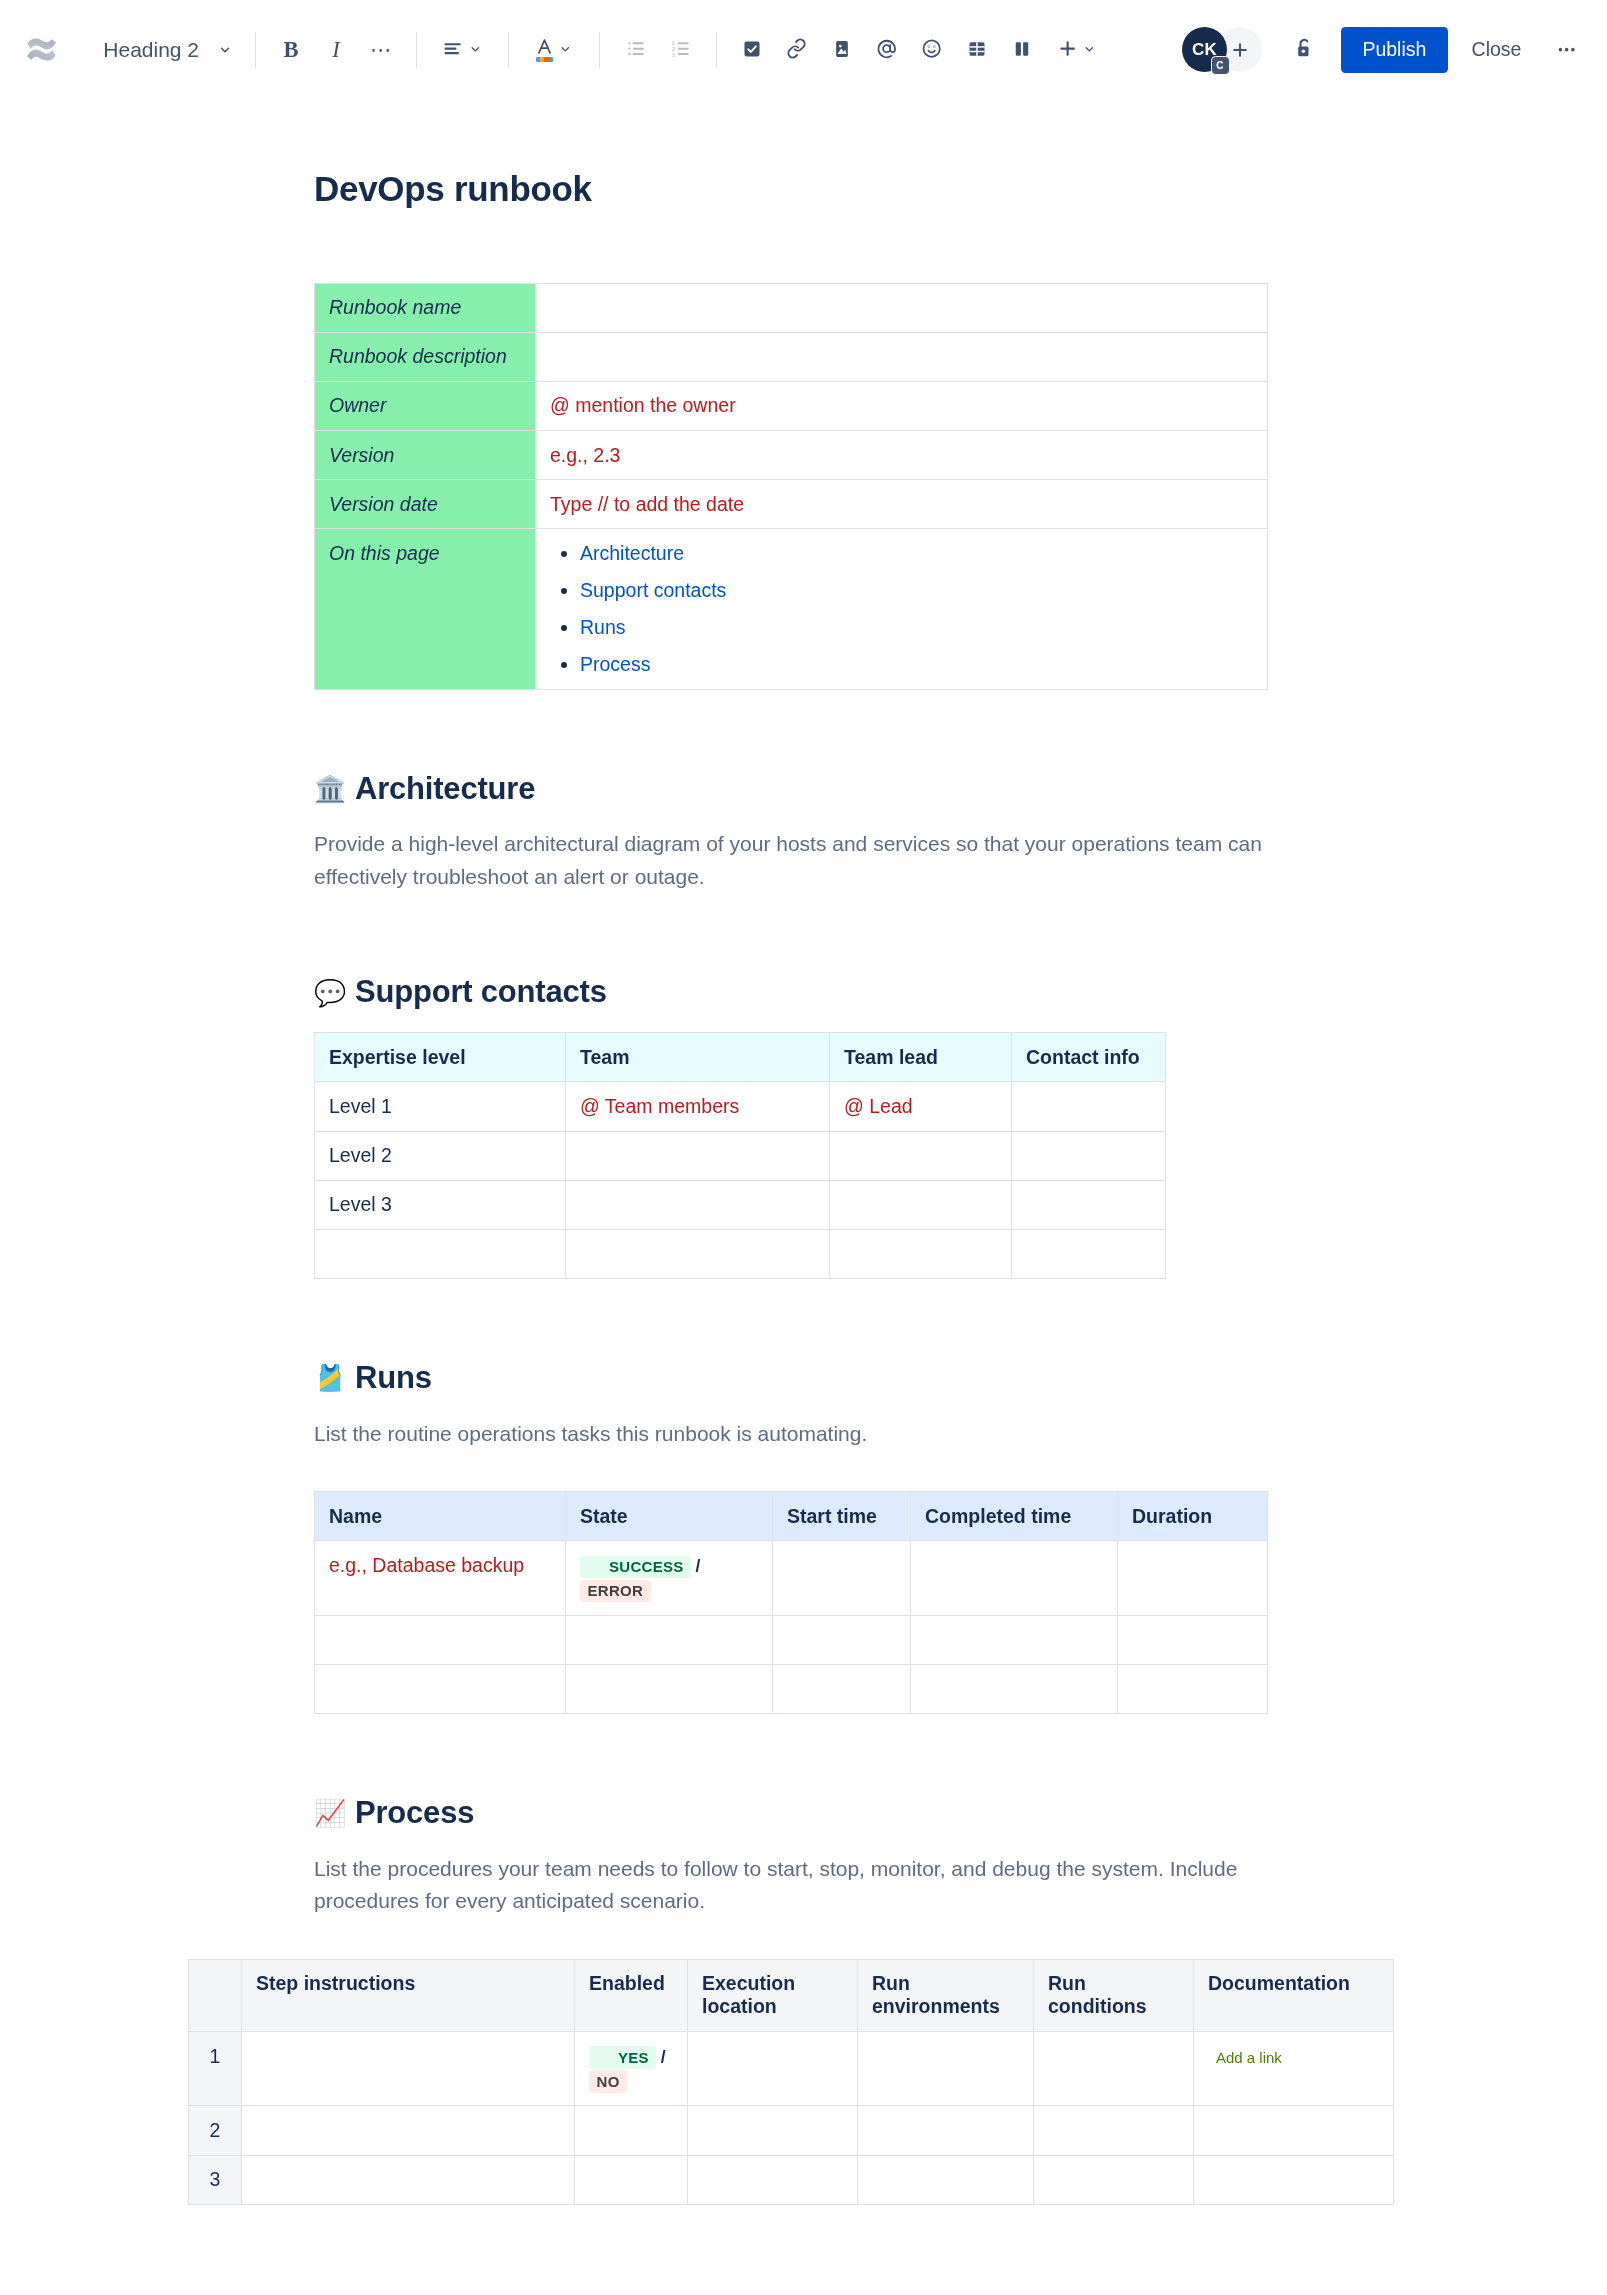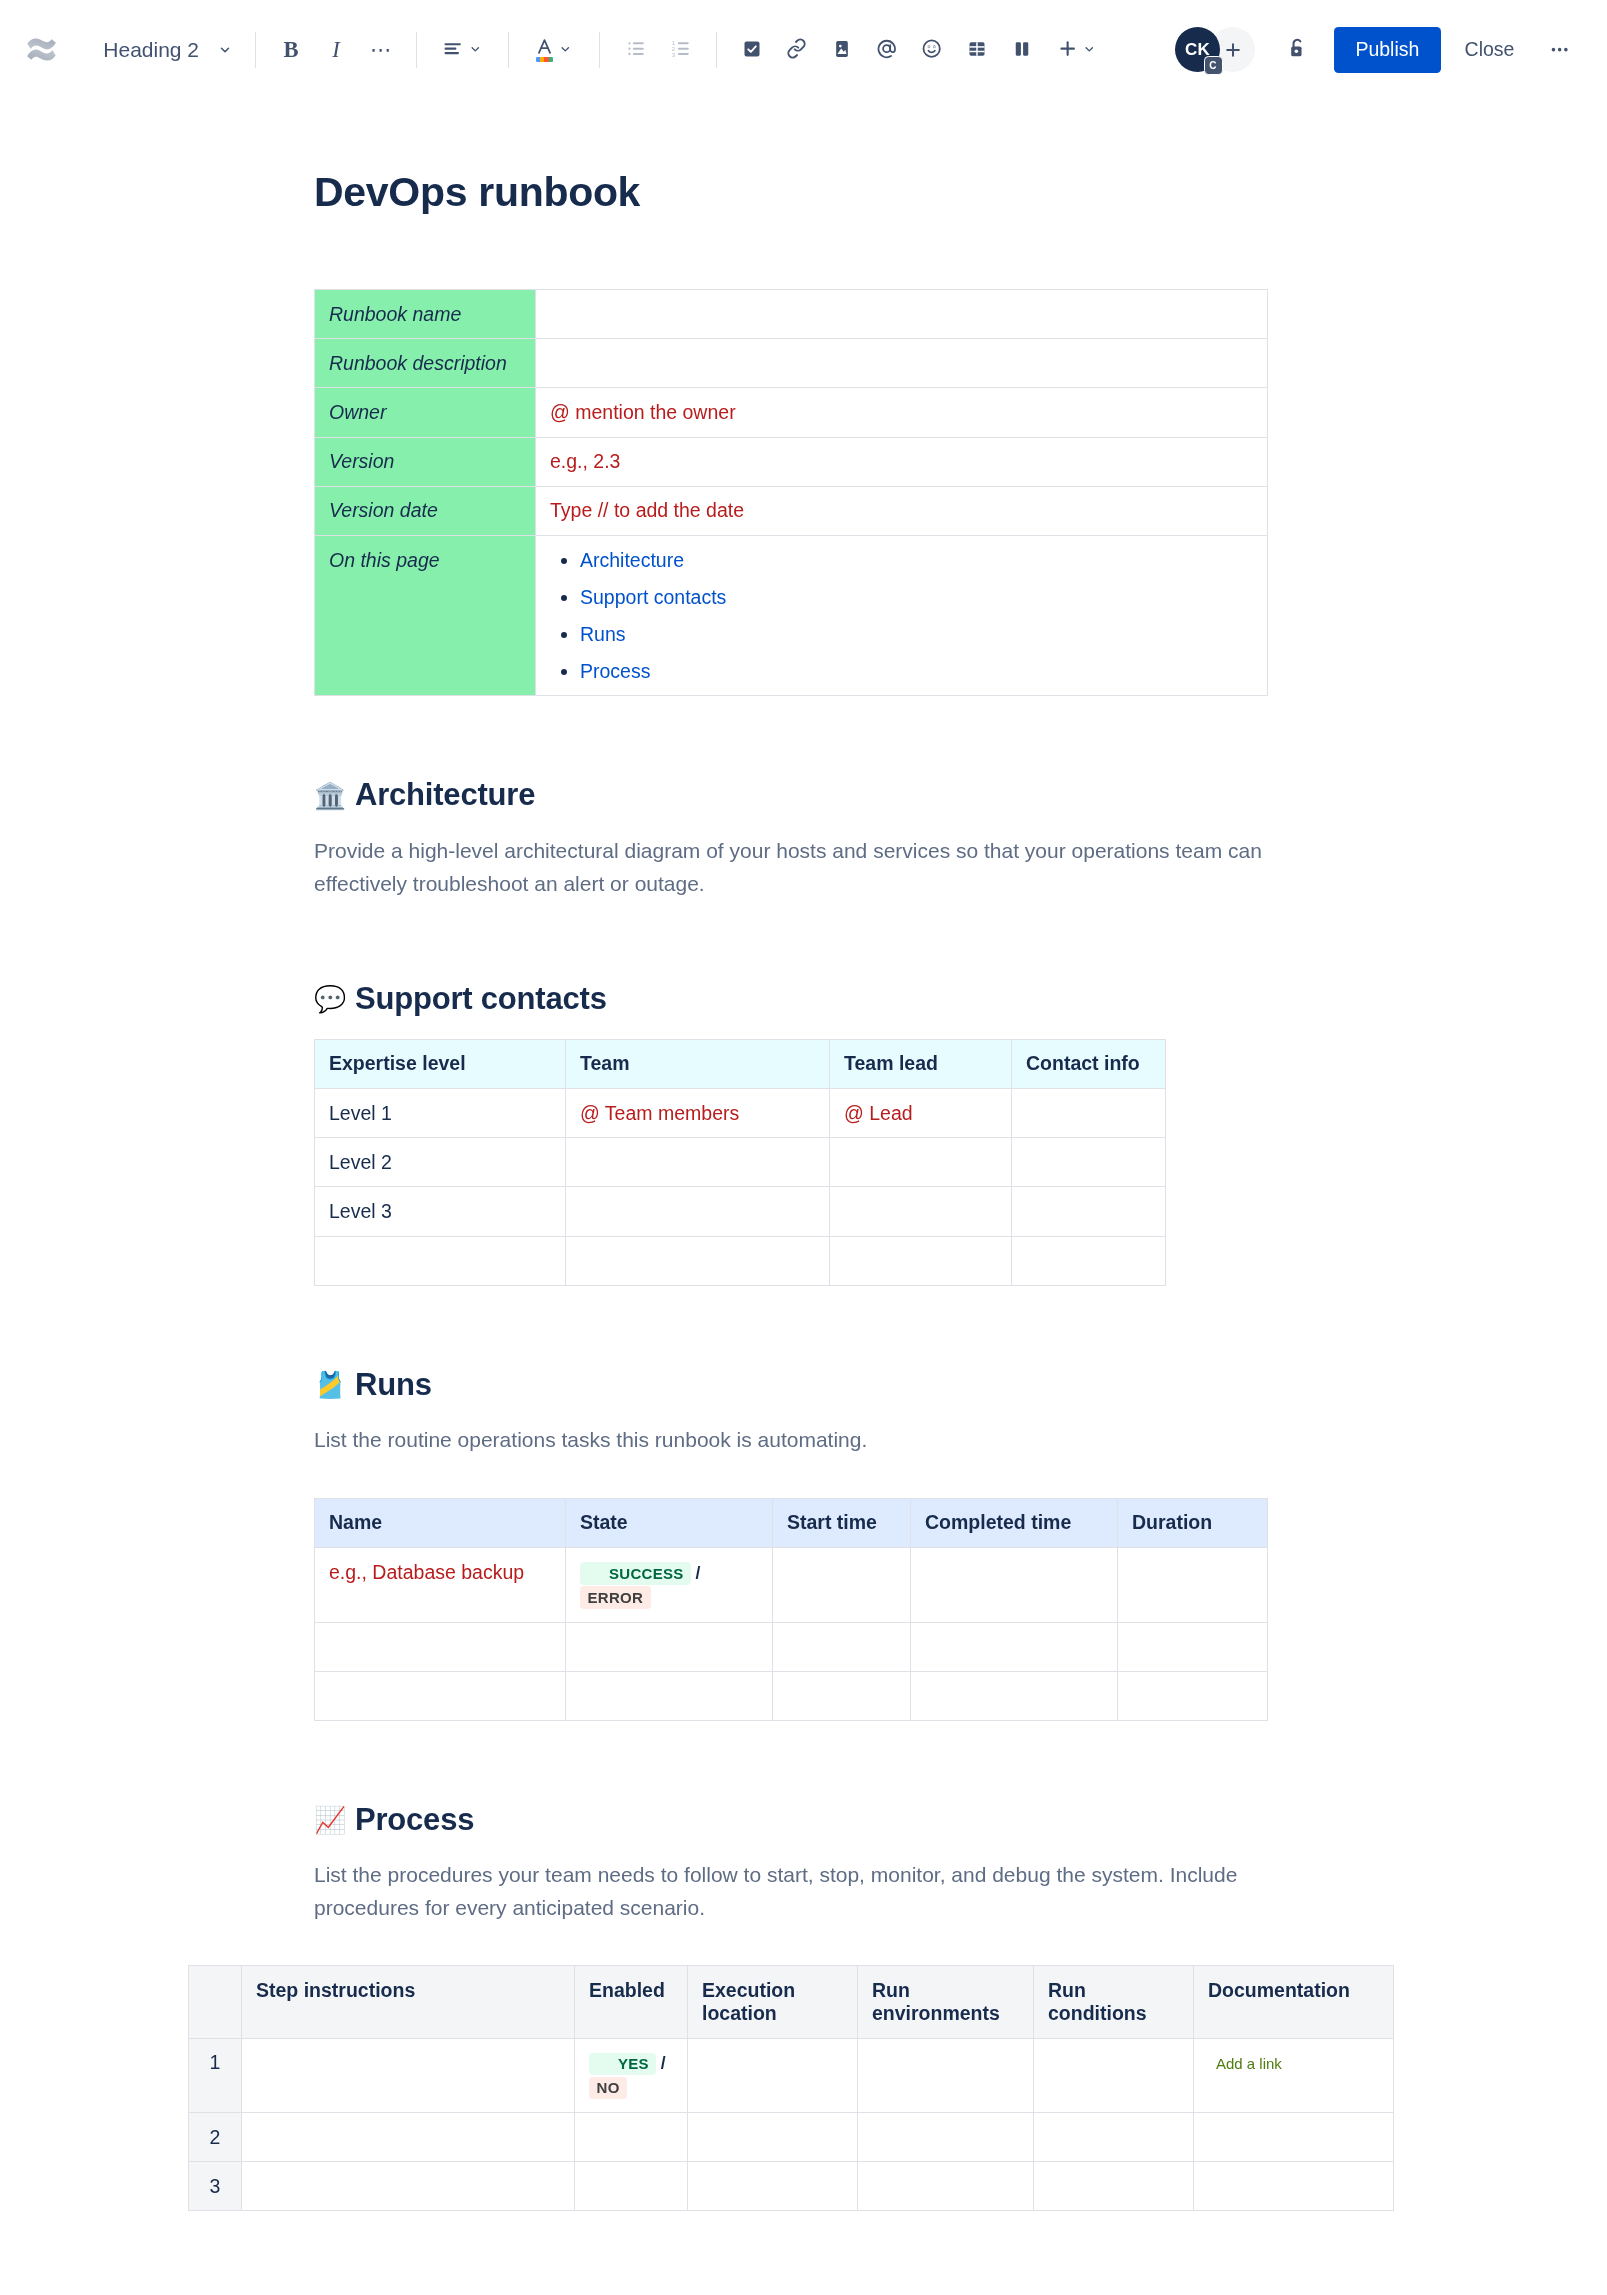--- a/index.html
+++ b/index.html
@@ -9,21 +9,21 @@
     font-family: "Liberation Sans", sans-serif;
     color: #172B4D;
   }
   body { width: 1607px; }
 
   
   .toolbar {
     height: 100px;
     display: flex;
     align-items: center;
-    padding: 0 24px 0 24px;
+    padding: 0 17px 0 24px;
     border-bottom: 0.6px solid #ffffff;
     background: #ffffff;
     position: relative;
   }
   .tb-left { display: flex; align-items: center; flex: 1 1 auto; min-width: 0; }
   .tb-right { display: flex; align-items: center; gap: 0px; flex: 0 0 auto; }
 
   .logo {
     width: 35px; height: 35px;
     margin-right: 33px;
@@ -114,21 +114,21 @@
     display: flex; align-items: center; justify-content: center;
     cursor: pointer; color: #42526E; font-size: 22.6px;
     margin-left: 5px;
   }
 
   
   .page { padding: 0 0 88px 0; }
   .content { width: 979px; margin: 0 auto; padding-left: 0px; }
 
   .doc-title {
-    font-size: 41px;
+    font-size: 35px;
     font-weight: 600;
     color: #172B4D;
     letter-spacing: -0.3px;
     margin: 70px 0 0 0;
     padding-left: 0;
     line-height: 1.1;
   }
 
   .section-gap-lg { height: 80px; }
 

